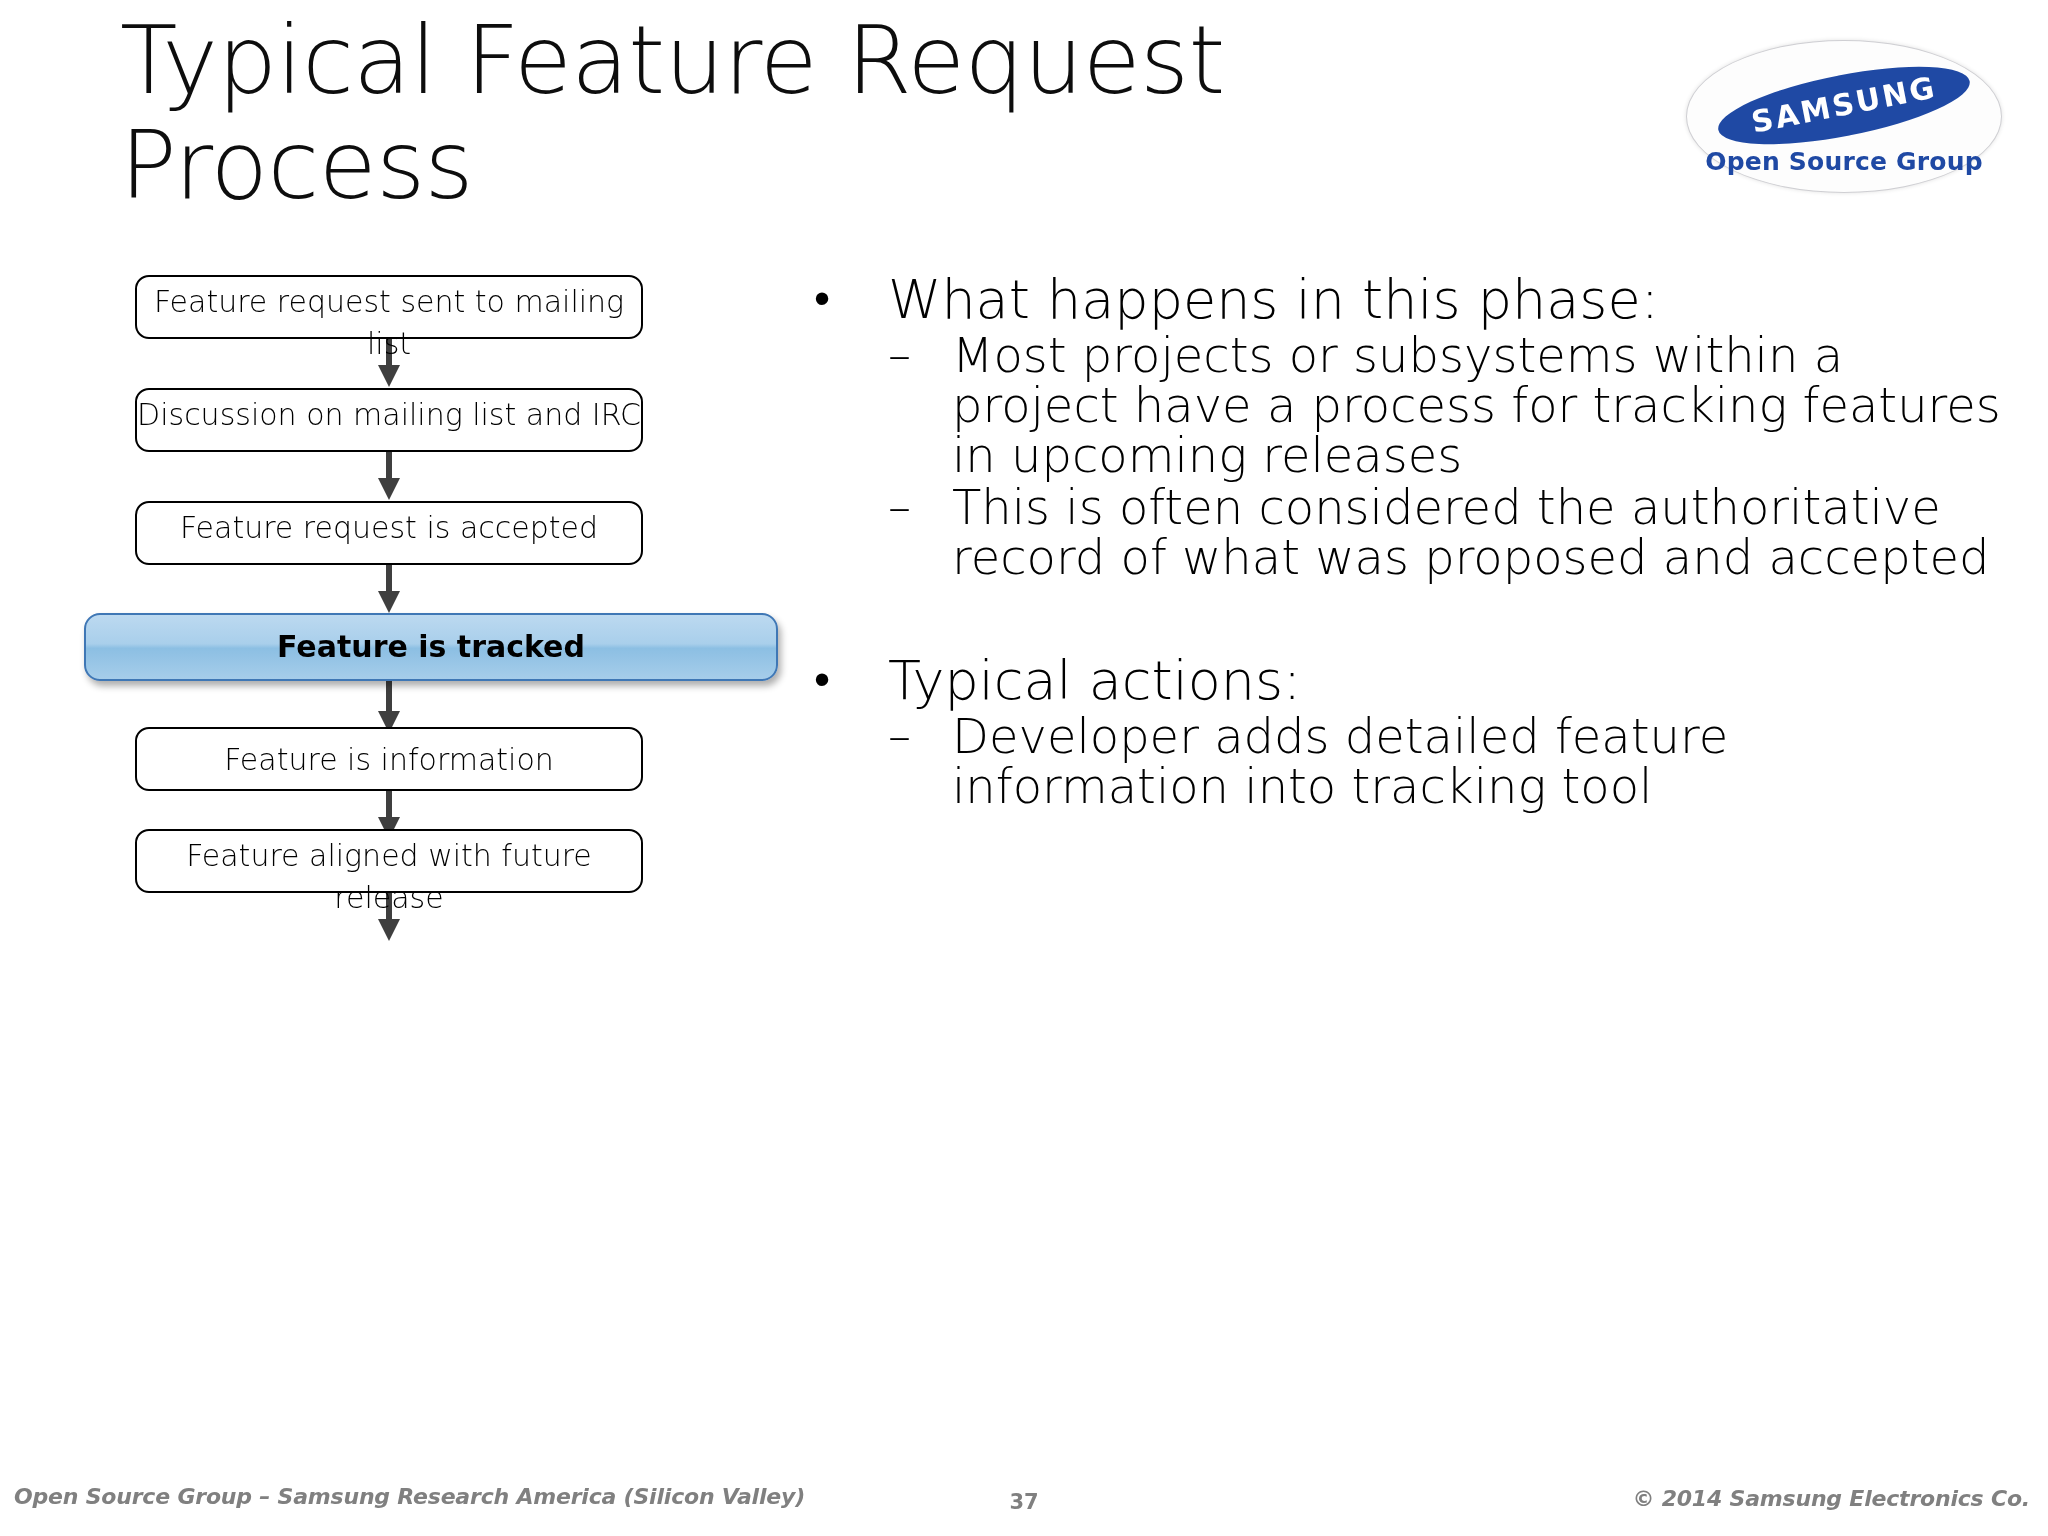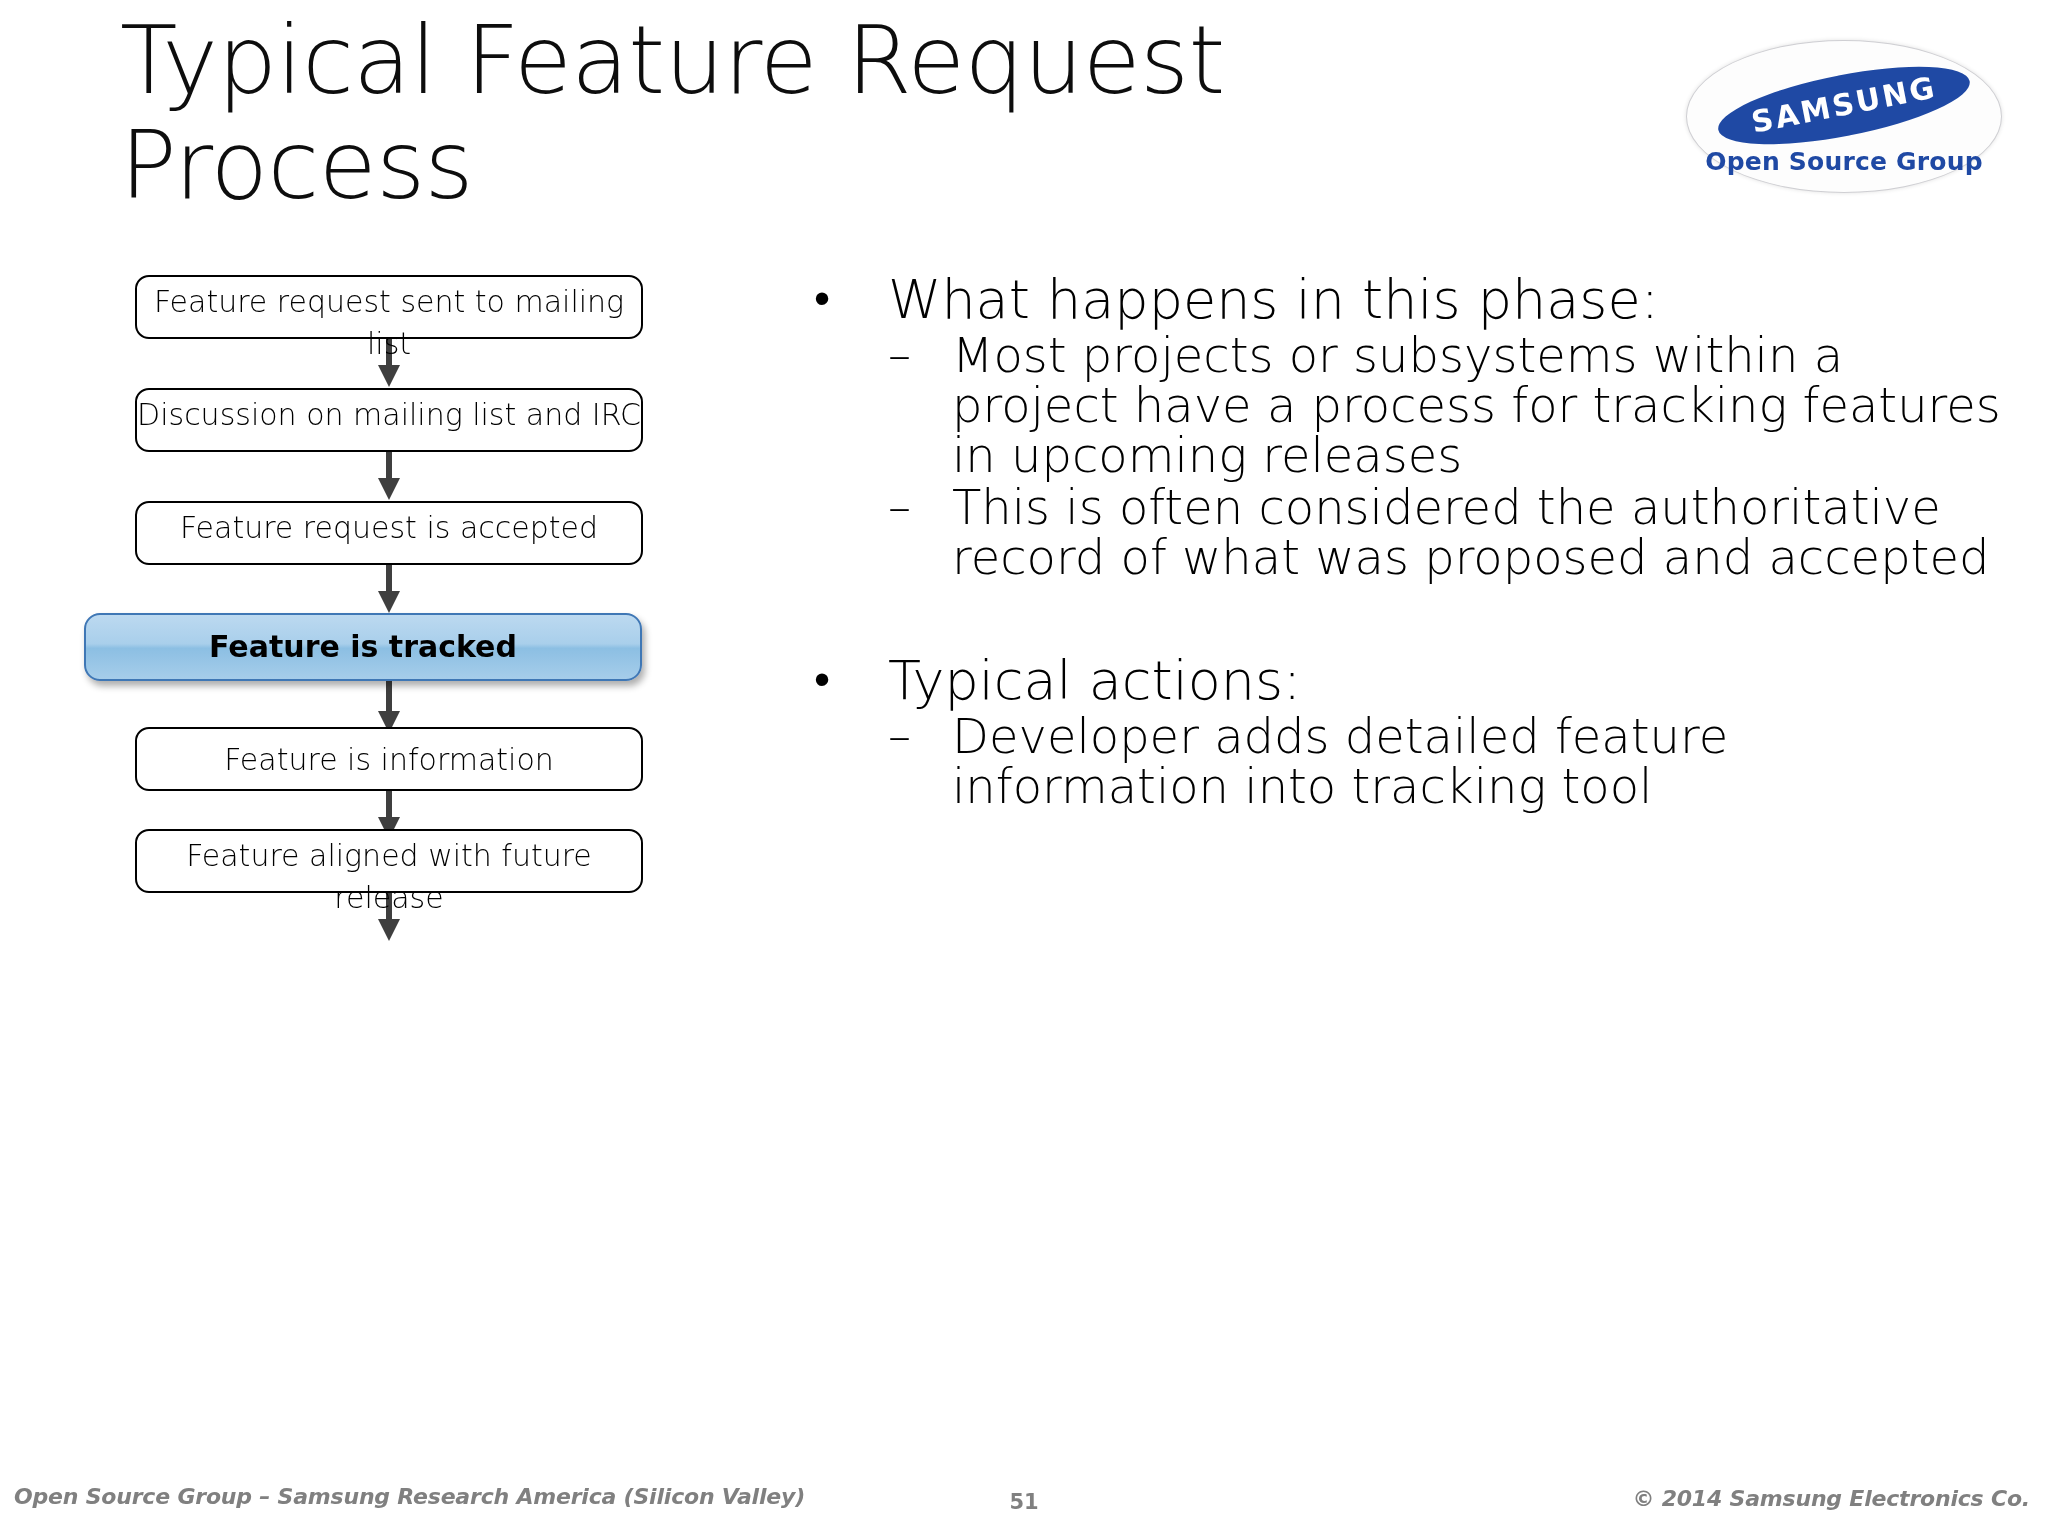--- a/index.html
+++ b/index.html
@@ -110,21 +110,21 @@
     padding-top: 6px;
     overflow: visible;
     z-index: 2;
   }
   .fc-box.two-line {
     line-height: 42px;
     padding-top: 4px;
   }
   .fc-box.highlight {
     left: 0px;
-    width: 558px;
+    width: 694px;
     height: 68px;
     border: 2px solid #3f77b5;
     border-radius: 16px;
     background: linear-gradient(to bottom,
                 #bcd9f0 0%,
                 #a9cfeb 45%,
                 #8cbfe3 52%,
                 #a6cdea 100%);
     box-shadow: 3px 5px 7px rgba(0,0,0,0.32);
     font-weight: bold;
@@ -313,14 +313,14 @@
   </div>
 
   <div class="b2">
     <span class="marker">–</span>
     <span>Developer adds detailed feature information into tracking tool</span>
   </div>
 
 </div>
 
 <div id="footer-left">Open Source Group –  Samsung Research America (Silicon Valley)</div>
-<div id="footer-page">51</div>
+<div id="footer-page">37</div>
 <div id="footer-right">© 2014 Samsung Electronics Co.</div>
 
 </body></html>

